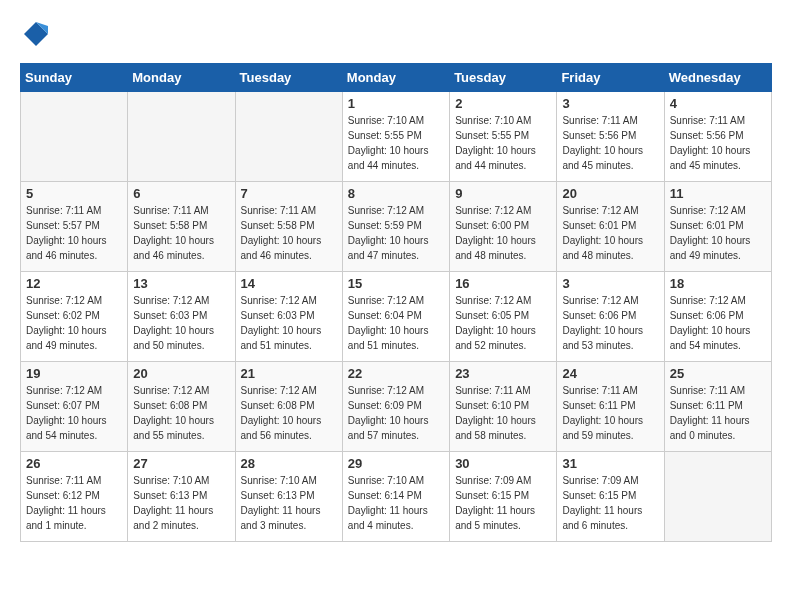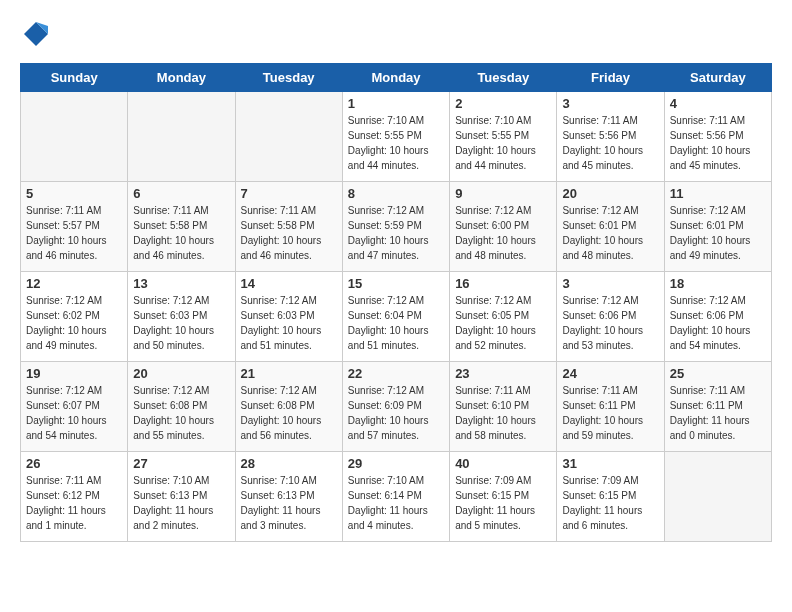--- a/index.html
+++ b/index.html
@@ -52,21 +52,21 @@
       width: 100%;
       border-collapse: collapse;
       table-layout: fixed;
     }
     thead tr th {
       background-color: #1a5fa8;
       color: #fff;
       font-size: 13px;
       font-weight: bold;
       padding: 6px 4px;
-      text-align: center;
+      text-align: left;
       border: 1px solid #1a5fa8;
     }
     tbody tr td {
       border: 1px solid #ccc;
       vertical-align: top;
       padding: 4px 5px;
       font-size: 11px;
       color: #333;
       height: 90px;
       background: #fff;
@@ -111,21 +111,21 @@
 
 <table>
   <thead>
     <tr id="header-row">
         <th>Sunday</th>
         <th>Monday</th>
         <th>Tuesday</th>
         <th>Monday</th>
         <th>Tuesday</th>
         <th>Friday</th>
-        <th>Saturday</th>
+        <th>Wednesday</th>
       </tr>
   </thead>
   <tbody id="calendar-body">
       <tr>
         <td class="empty-cell"></td>
         <td class="empty-cell"></td>
         <td class="empty-cell"></td>
         <td><span class="day-num">1</span>
 <span class="cell-content">Sunrise: 7:10 AM<br>Sunset: 5:55 PM<br>Daylight: 10 hours and 44 minutes.</span></td>
         <td><span class="day-num">2</span>
@@ -185,20 +185,20 @@
       </tr>
       <tr>
         <td><span class="day-num">26</span>
 <span class="cell-content">Sunrise: 7:11 AM<br>Sunset: 6:12 PM<br>Daylight: 11 hours and 1 minute.</span></td>
         <td><span class="day-num">27</span>
 <span class="cell-content">Sunrise: 7:10 AM<br>Sunset: 6:13 PM<br>Daylight: 11 hours and 2 minutes.</span></td>
         <td><span class="day-num">28</span>
 <span class="cell-content">Sunrise: 7:10 AM<br>Sunset: 6:13 PM<br>Daylight: 11 hours and 3 minutes.</span></td>
         <td><span class="day-num">29</span>
 <span class="cell-content">Sunrise: 7:10 AM<br>Sunset: 6:14 PM<br>Daylight: 11 hours and 4 minutes.</span></td>
-        <td><span class="day-num">40</span>
+        <td><span class="day-num">30</span>
 <span class="cell-content">Sunrise: 7:09 AM<br>Sunset: 6:15 PM<br>Daylight: 11 hours and 5 minutes.</span></td>
         <td><span class="day-num">31</span>
 <span class="cell-content">Sunrise: 7:09 AM<br>Sunset: 6:15 PM<br>Daylight: 11 hours and 6 minutes.</span></td>
         <td class="empty-cell"></td>
       </tr>
     </tbody>
 </table>
 
 </body></html>

